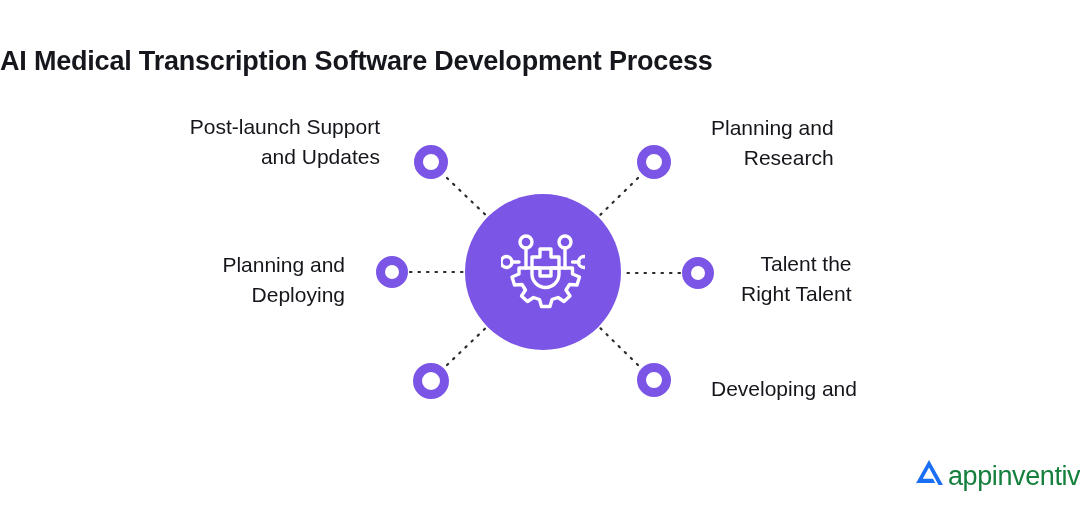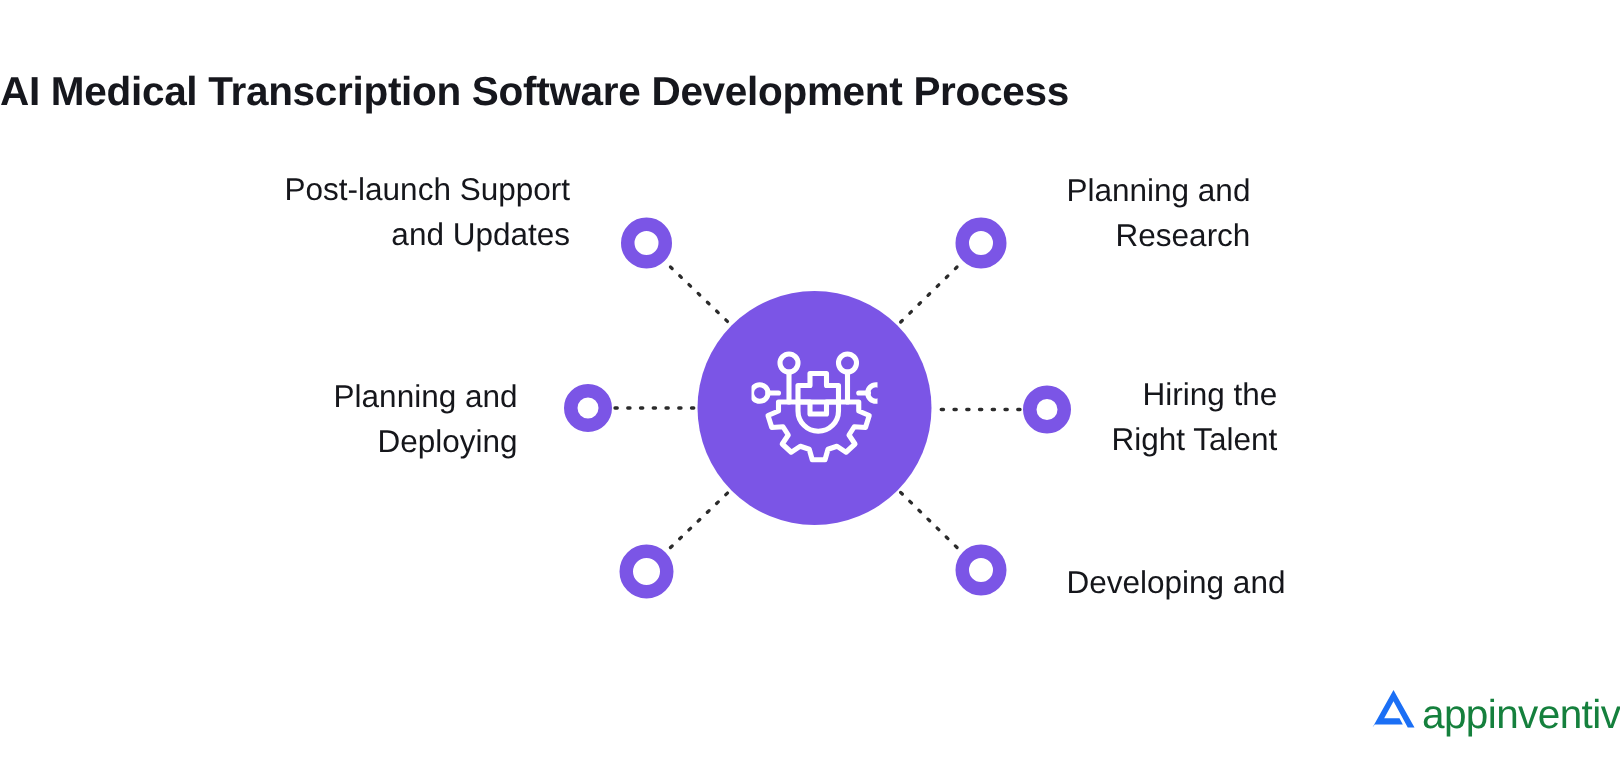--- a/index.html
+++ b/index.html
@@ -190,21 +190,21 @@
       <div>Planning and</div>
       <div>Research</div>
     </div>
 
     <div class="node-label right-align lbl-testing">
       <div>Planning and</div>
       <div>Deploying</div>
     </div>
 
     <div class="node-label left-align lbl-hiring">
-      <div>Hiring the</div>
+      <div>Talent the</div>
       <div>Right Talent</div>
     </div>
 
 
     <div class="node-label left-align lbl-developing">
       <div>Developing and</div>
     </div>
 
   </div>
 

